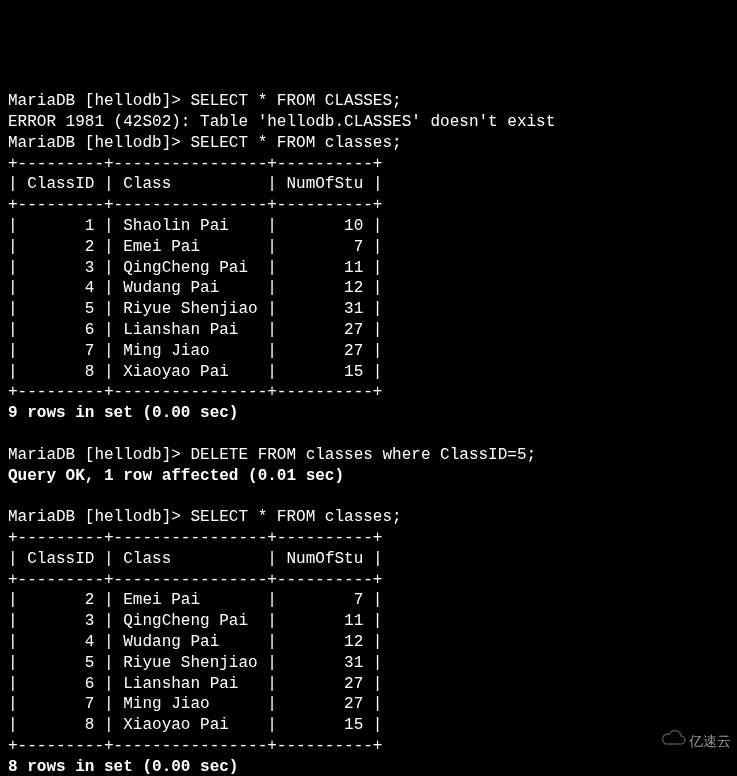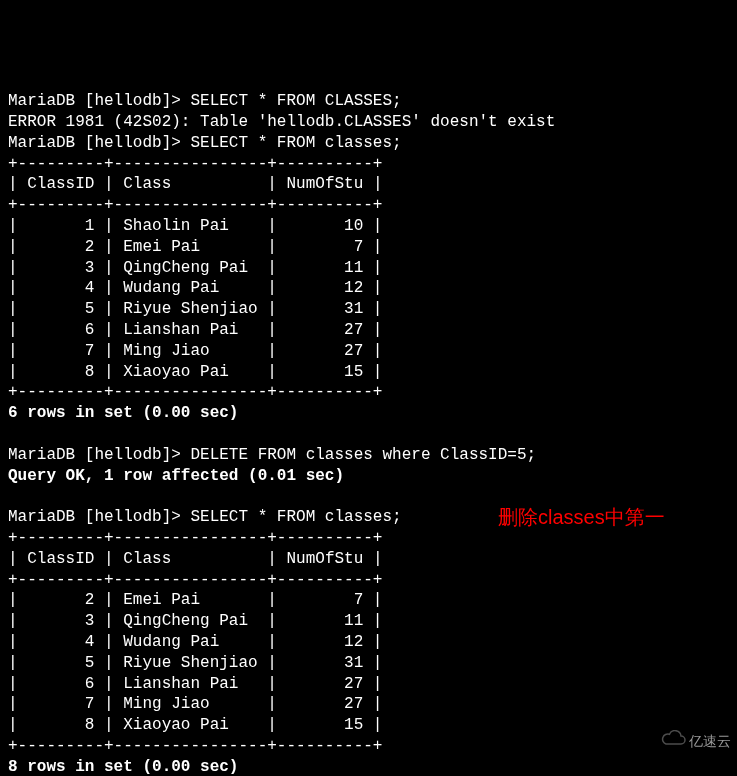--- a/index.html
+++ b/index.html
@@ -48,42 +48,41 @@
 <span>+---------+----------------+----------+</span>
 <span id="tbody1">|       1 | Shaolin Pai    |       10 |
 |       2 | Emei Pai       |        7 |
 |       3 | QingCheng Pai  |       11 |
 |       4 | Wudang Pai     |       12 |
 |       5 | Riyue Shenjiao |       31 |
 |       6 | Lianshan Pai   |       27 |
 |       7 | Ming Jiao      |       27 |
 |       8 | Xiaoyao Pai    |       15 |
 </span><span>+---------+----------------+----------+</span>
-<span class="bold">6 rows in set (0.00 sec)</span>
+<span class="bold">9 rows in set (0.00 sec)</span>
 
 <span>MariaDB [hellodb]&gt;</span> <span>DELETE FROM classes where ClassID=5;</span>
 <span class="bold">Query OK, 1 row affected (0.01 sec)</span>
 
 <span>MariaDB [hellodb]&gt;</span> <span>SELECT * FROM classes;</span>
 <span>+---------+----------------+----------+</span>
 | <span>ClassID</span> | <span>Class</span>          | <span>NumOfStu</span> |
 <span>+---------+----------------+----------+</span>
 <span id="tbody2">|       2 | Emei Pai       |        7 |
 |       3 | QingCheng Pai  |       11 |
 |       4 | Wudang Pai     |       12 |
 |       5 | Riyue Shenjiao |       31 |
 |       6 | Lianshan Pai   |       27 |
 |       7 | Ming Jiao      |       27 |
 |       8 | Xiaoyao Pai    |       15 |
 </span><span>+---------+----------------+----------+</span>
 <span class="bold">8 rows in set (0.00 sec)</span>
 </div>
 
 <div class="annotation" style="left:498px; top:502px;">
-  <div>删除classes中第一</div>
 </div>
 
 <div class="watermark">
   <span>
     <svg width="28" height="18" viewBox="0 0 28 18">
       <path d="M20 6a6 6 0 0 0-11.5-1.7A5 5 0 0 0 5 14h15a4 4 0 0 0 0-8z" fill="none" stroke="#999" stroke-width="1.5"></path>
     </svg>
   </span>
   <span>亿速云</span>
 </div>

